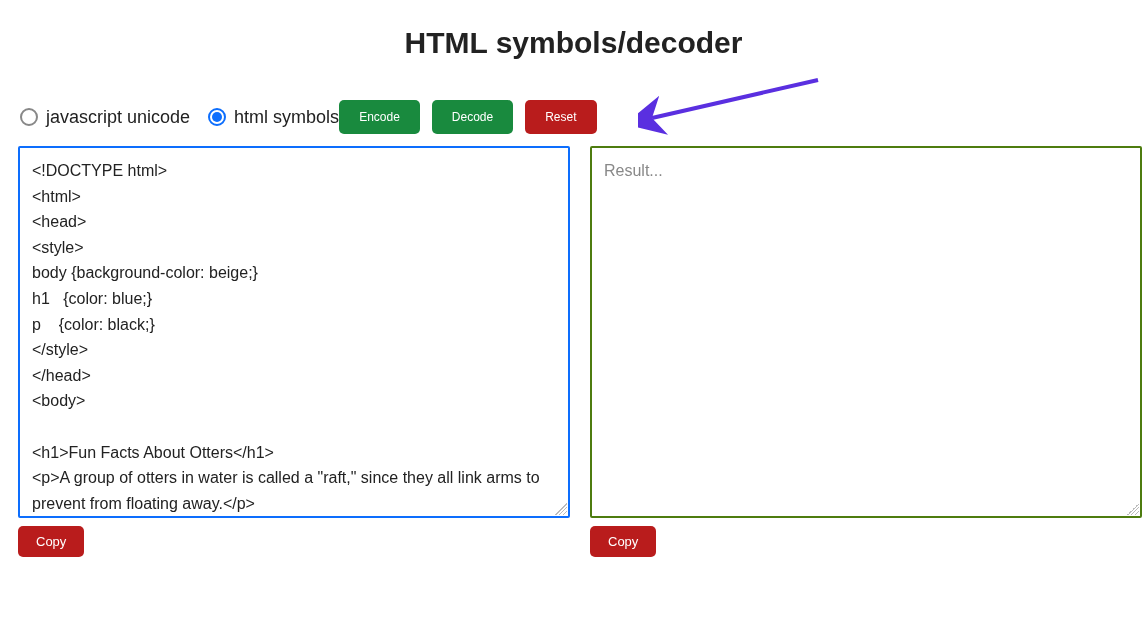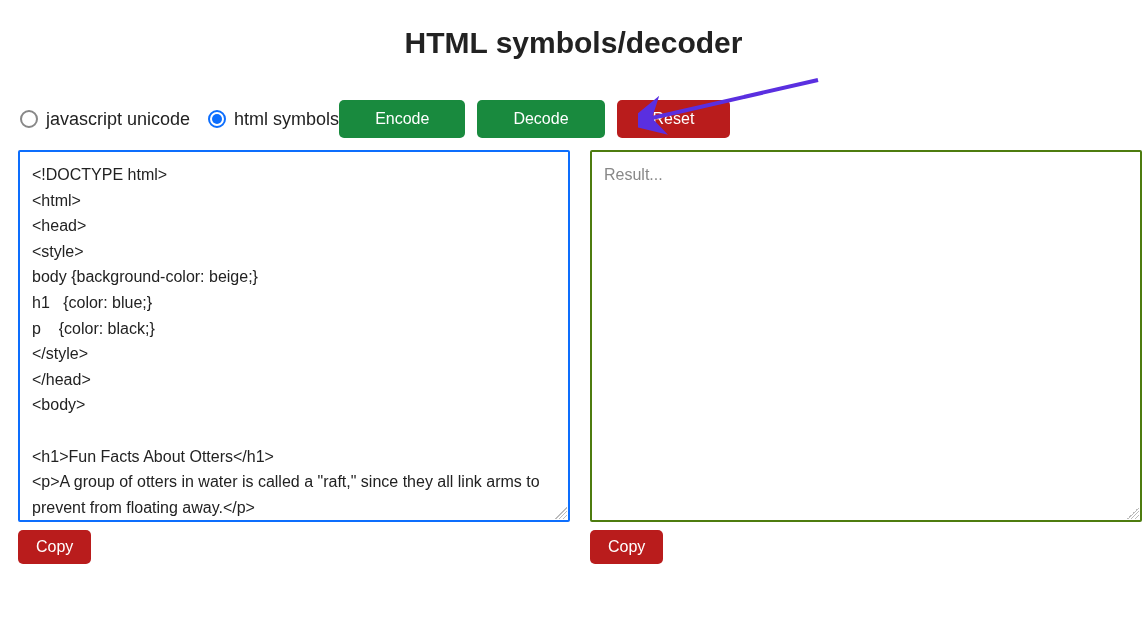--- a/index.html
+++ b/index.html
@@ -61,28 +61,28 @@
   }
   .action-buttons {
     display: flex;
     gap: 12px;
     margin-right: 248px;
   }
   .btn {
     border: none;
     border-radius: 5px;
     color: #fff;
-    font-size: 16px;
-    padding: 10px 36px;
+    font-size: 12px;
+    padding: 10px 20px;
     cursor: pointer;
     font-family: inherit;
   }
   .btn-green { background: #198a3e; }
   .btn-blue  { background: #b91c1c; }
-  .btn-copy  { padding: 8px 18px; font-size: 16px; }
+  .btn-copy  { padding: 8px 18px; font-size: 13px; }
   .panels {
     display: flex;
     gap: 20px;
     align-items: flex-start;
     margin-top: 2px;
   }
   .panel {
     flex: 1;
     display: flex;
     flex-direction: column;

